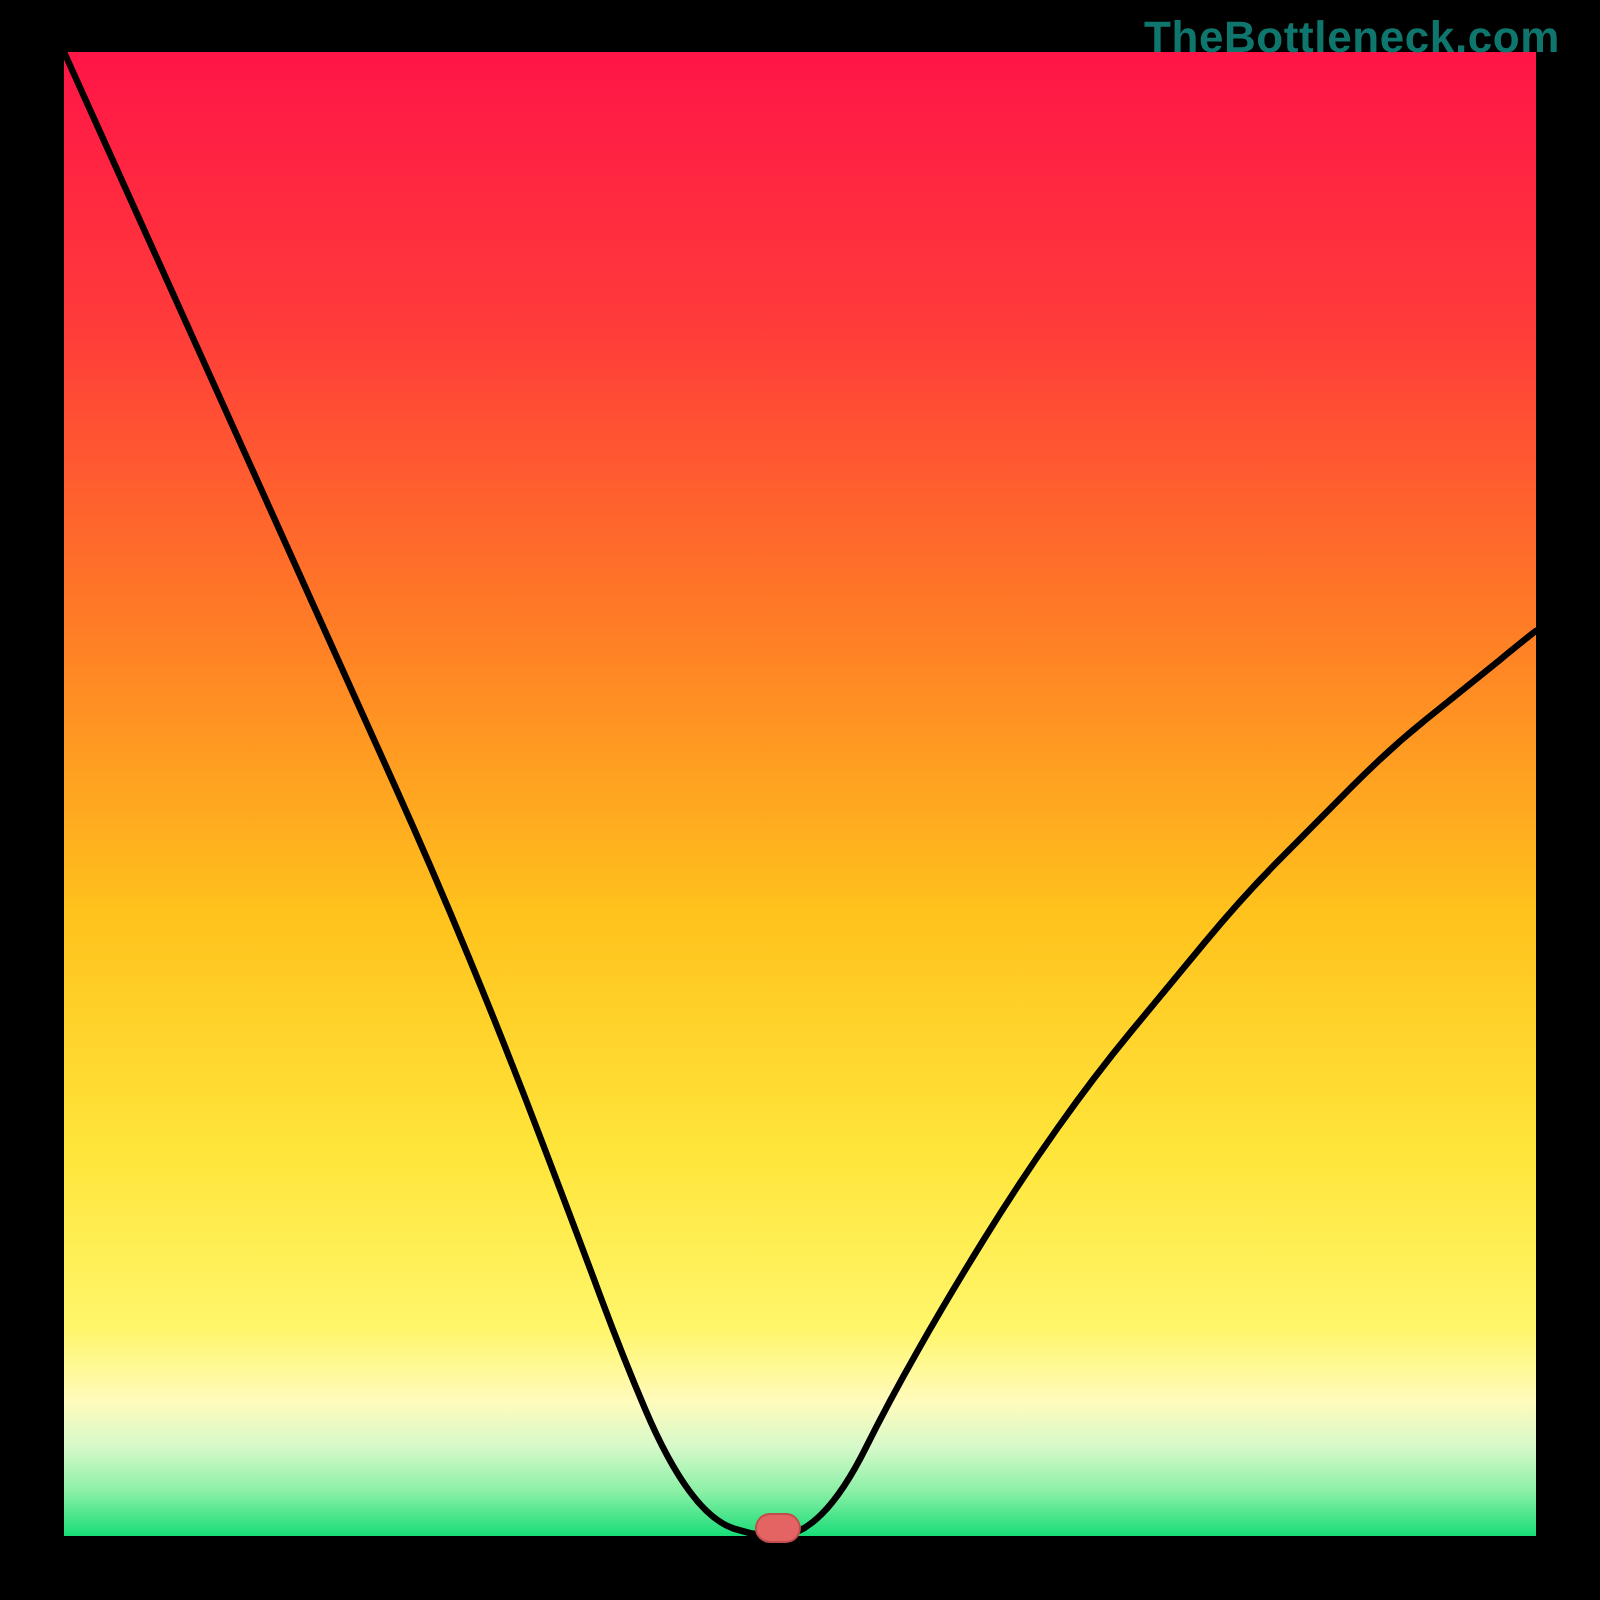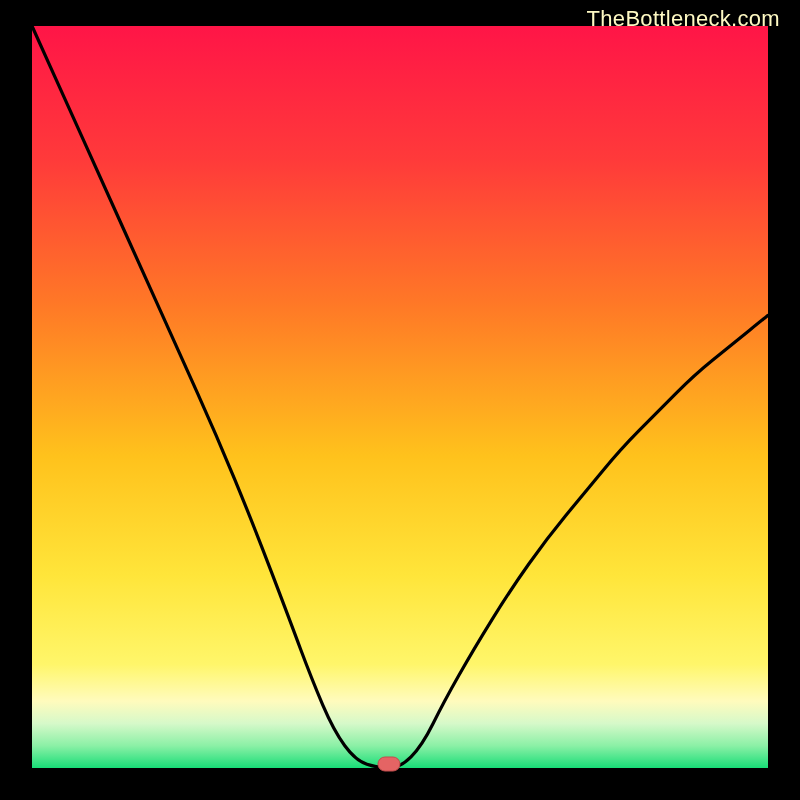--- a/index.html
+++ b/index.html
@@ -20,22 +20,22 @@
     position: absolute;
     left: 0;
     top: 0;
   }
   .watermark {
     position: absolute;
     top: 6px;
     right: 20px;
     font-family: Arial, Helvetica, sans-serif;
     font-size: 22px;
-    font-weight: 400;
-    color: #fef9c3;
+    font-weight: 700;
+    color: #0f766e;
     letter-spacing: 0.3px;
   }
 </style>
 </head>
 <body>
 <div class="stage">
 
 <svg width="800" height="800" viewBox="0 0 800 800">
   <defs>
     <linearGradient id="bg-grad" x1="0" y1="0" x2="0" y2="1">

